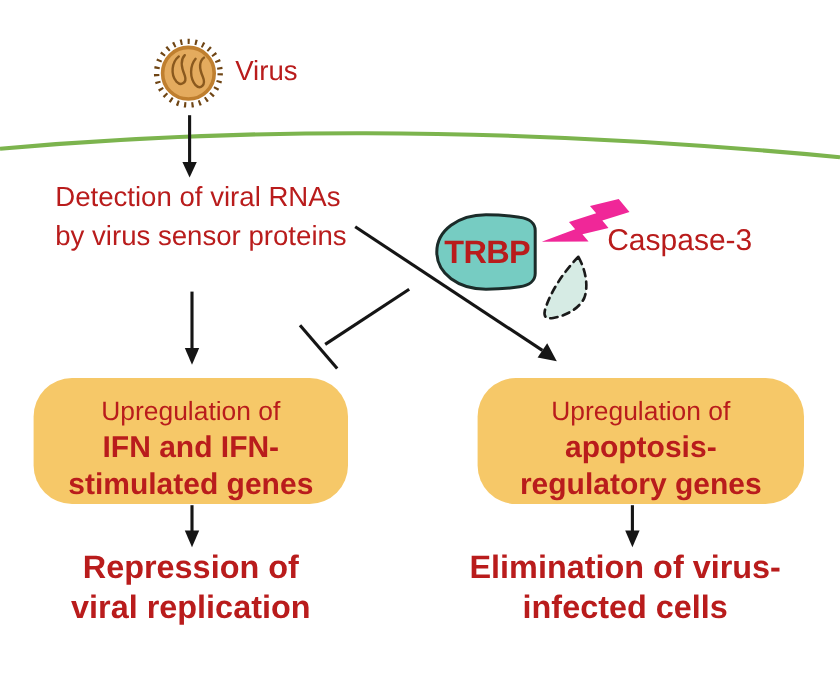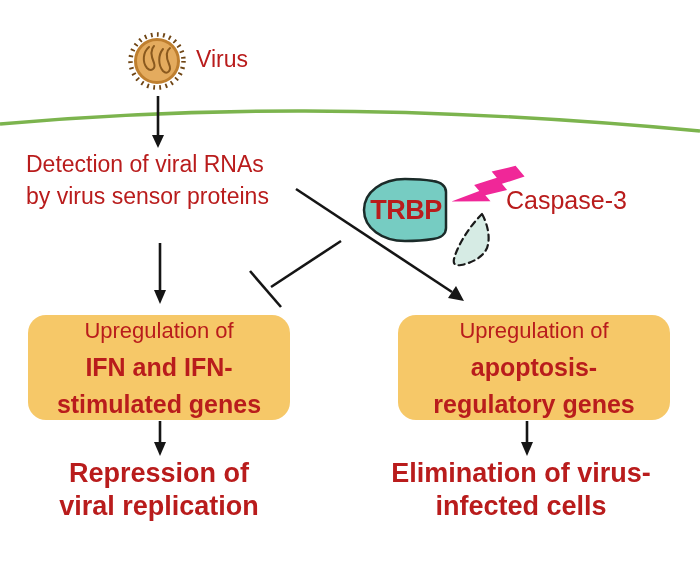--- a/index.html
+++ b/index.html
@@ -3,26 +3,26 @@
 <meta charset="utf-8">
 <style>
   html,body{margin:0;padding:0;background:#ffffff;}
   .canvas{
     position:relative;width:700px;height:565px;background:#ffffff;overflow:hidden;
     font-family:"Liberation Sans", sans-serif;color:#b91c1c;
   }
   .canvas svg{position:absolute;left:0;top:0;}
   .lbl{position:absolute;white-space:nowrap;}
   .virus-label{left:196px;top:46px;font-size:23px;}
-  .detection{left:26px;top:148px;font-size:23px;line-height:32px;white-space:nowrap;position:absolute;}
+  .detection{left:46px;top:148px;font-size:23px;line-height:32px;white-space:nowrap;position:absolute;}
   .trbp-text{left:363px;top:195px;width:86px;text-align:center;font-size:27px;font-weight:bold;letter-spacing:-0.5px;position:absolute;}
   .caspase{left:506px;top:186px;font-size:25px;}
   .box{
-    position:absolute;background:#f6c868;border-radius:18px;top:315px;height:105px;
-    display:flex;flex-direction:column;align-items:center;justify-content:space-between;
+    position:absolute;background:#f6c868;border-radius:32px;top:315px;height:105px;
+    display:flex;flex-direction:column;align-items:center;justify-content:flex-end;
   }
   .box-left{left:28px;width:262px;}
   .box-right{left:398px;width:272px;}
   .box .l1{font-size:22px;line-height:31px;}
   .box .l2,.box .l3{font-size:25px;font-weight:bold;line-height:31px;}
   .outcome{position:absolute;top:457px;width:300px;text-align:center;font-weight:bold;font-size:27px;line-height:33px;}
   .outcome-left{left:9px;}
   .outcome-right{left:371px;}
 </style>
 </head>

